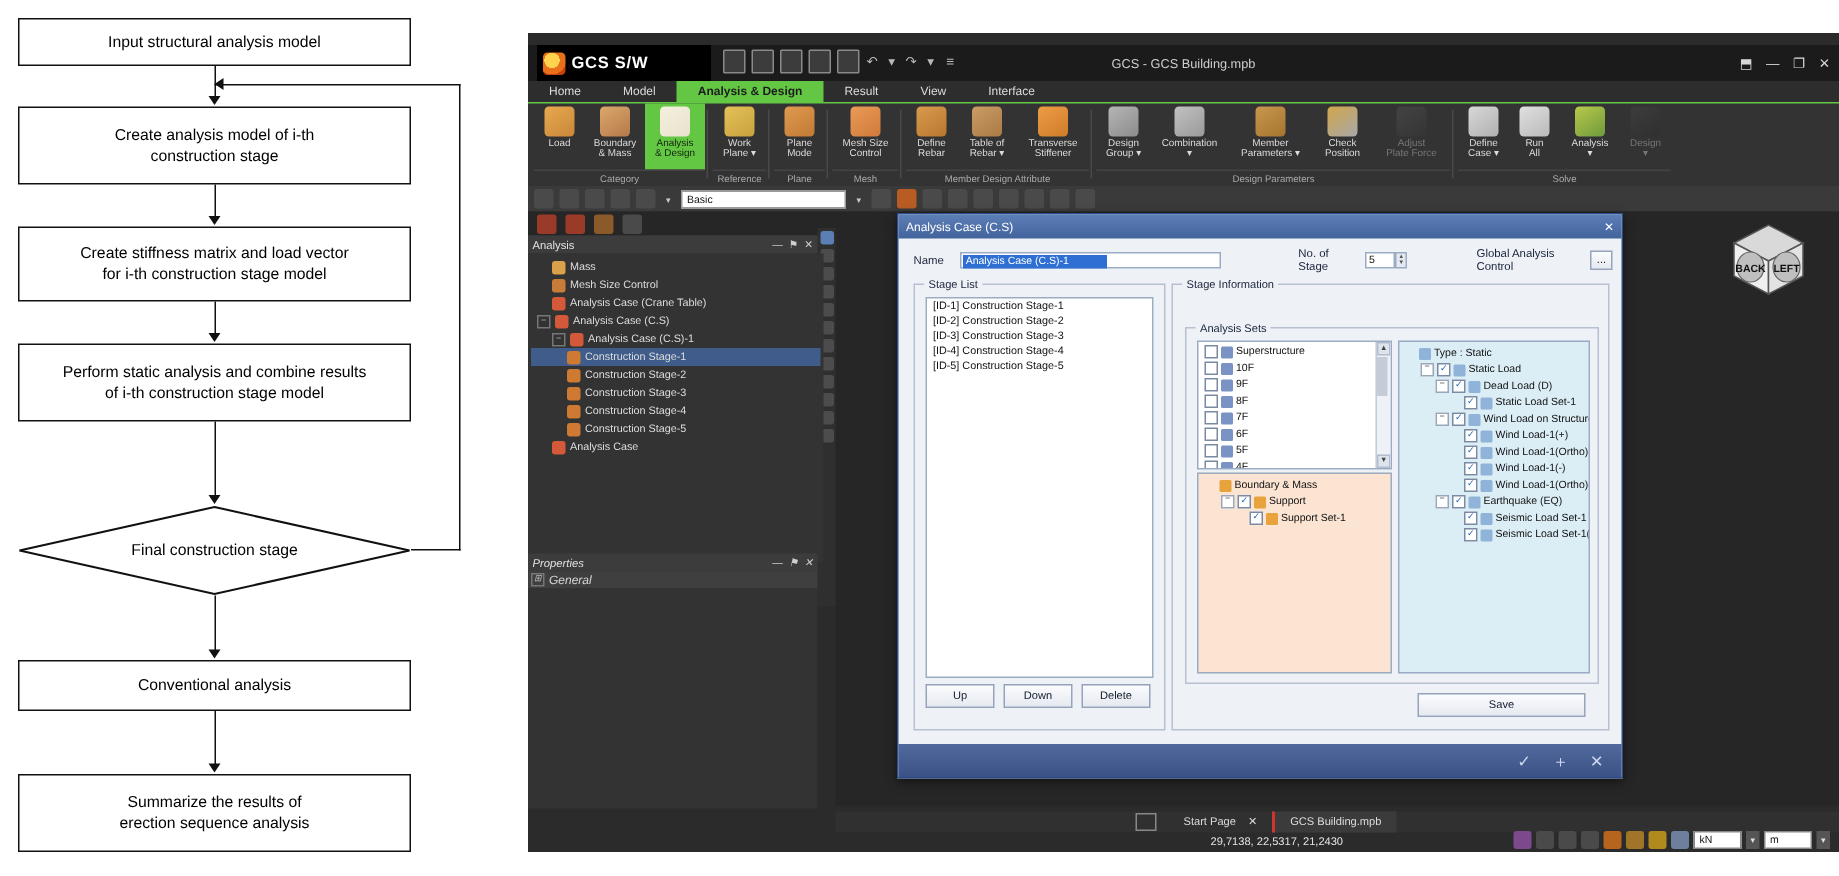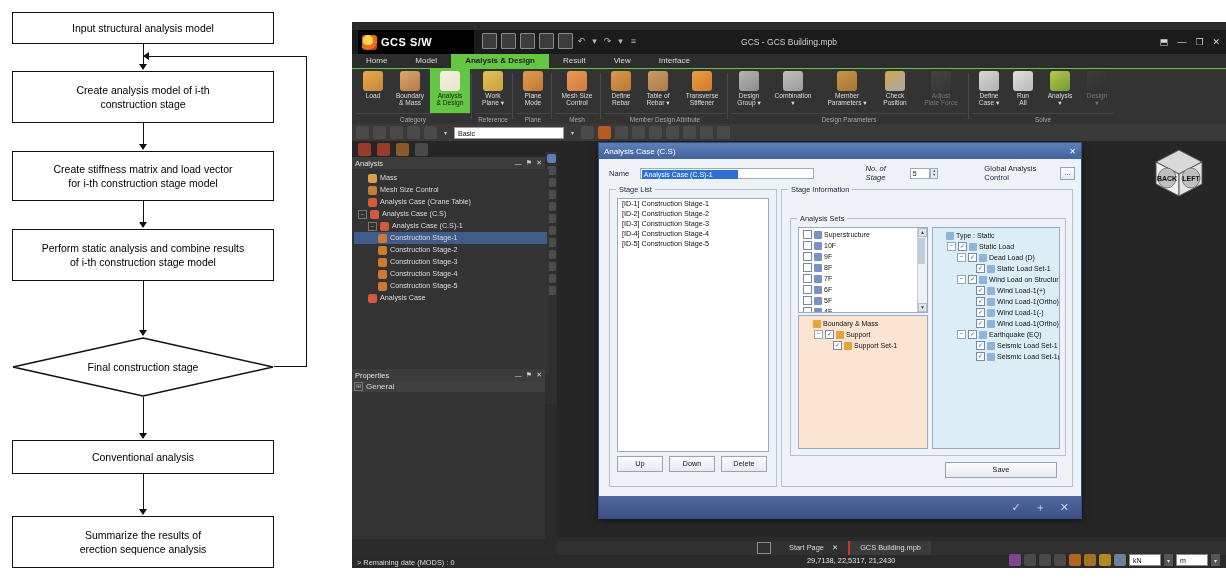--- a/index.html
+++ b/index.html
@@ -501,21 +501,21 @@
         <div class="trow" style="padding-left: 24px;">
           <span class="tico" style="background: rgb(207, 122, 51);"></span>
           <span>Construction Stage-5</span>
         </div>
         <div class="trow" style="padding-left: 14px;">
           <span class="tico" style="background: rgb(212, 89, 58);"></span>
           <span>Analysis Case</span>
         </div>
       </div>
 
-    <div class="panel" style="left:0;top:347px;width:193px;height:170px;">
+    <div class="panel" style="left:0;top:347px;width:193px;height:170px;font-style:italic;">
       <div class="panel-hdr">
         <span>Properties</span>
         <span class="sp"></span>
         <span class="pbtn">—</span>
         <span class="pbtn">⚑</span>
         <span class="pbtn">✕</span>
       </div>
       <div class="trow" style="background:#3f3f3f;height:11px;line-height:11px;">
         <span class="tplus">⊞</span>
         <span>General</span>
@@ -527,21 +527,20 @@
         <div style="width: 12px; height: 10px; border: 1px solid rgb(136, 136, 136); margin-right: 8px;"></div>
         <div class="tab">
           <span>Start Page</span>
           <span>✕</span>
         </div>
         <div class="tab active">
           <span>GCS Building.mpb</span>
         </div>
       </div>
 
-    <div class="statusline">&gt; Remaining date (MODS) : 0</div>
     <div class="coords">29,7138, 22,5317, 21,2430</div>
     <div class="sbicons">
       <div class="sbi" style="background:#7c4a8c;"></div>
       <div class="sbi"></div>
       <div class="sbi"></div>
       <div class="sbi"></div>
       <div class="sbi" style="background:#b5651d;"></div>
       <div class="sbi" style="background:#a0752a;"></div>
       <div class="sbi" style="background:#b08a1d;"></div>
       <div class="sbi" style="background:#6d7f9c;"></div>
@@ -558,21 +557,21 @@
         <span>✕</span>
       </div>
 
       <div class="dlg-body">
 
         <div class="row1">
           <span class="lbl" style="width:34px;">Name</span>
           <span class="inp" style="width:192px;position:relative;padding:0;">
             <span class="inp sel" style="display:inline-block;width:96px;border:none;height:9px;line-height:9px;margin:1px 0 0 1px;">Analysis Case (C.S)-1</span>
           </span>
-          <span class="lbl" style="margin-left:52px;font-style:italic;">No. of Stage</span>
+          <span class="lbl" style="margin-left:52px;">No. of Stage</span>
           <span class="inp" style="width:22px;margin-left:6px;">5</span>
           <span class="spin">
             <i>▲</i>
               <i>▼</i>
           </span>
           <span class="lbl" style="margin-left:46px;">Global Analysis Control</span>
           <span class="btn" style="width:14px;height:11px;line-height:9px;margin-left:5px;">...</span>
         </div>
 
         <div class="gbox" style="left:6px;top:26px;width:166px;height:296px;">

